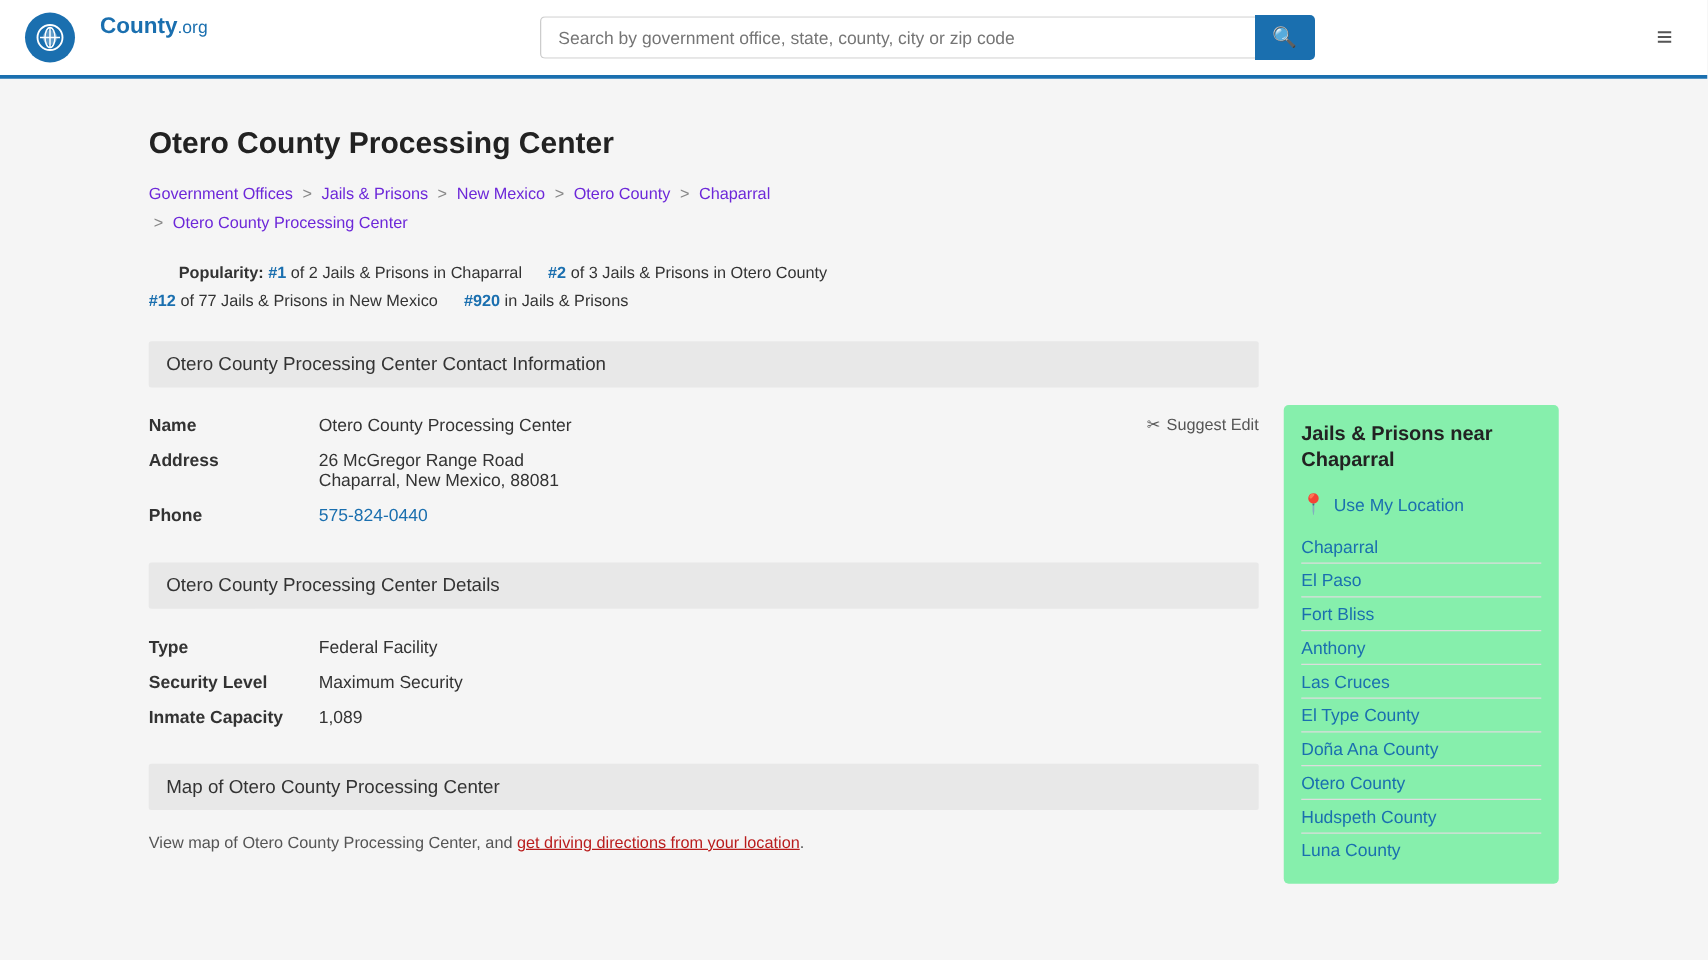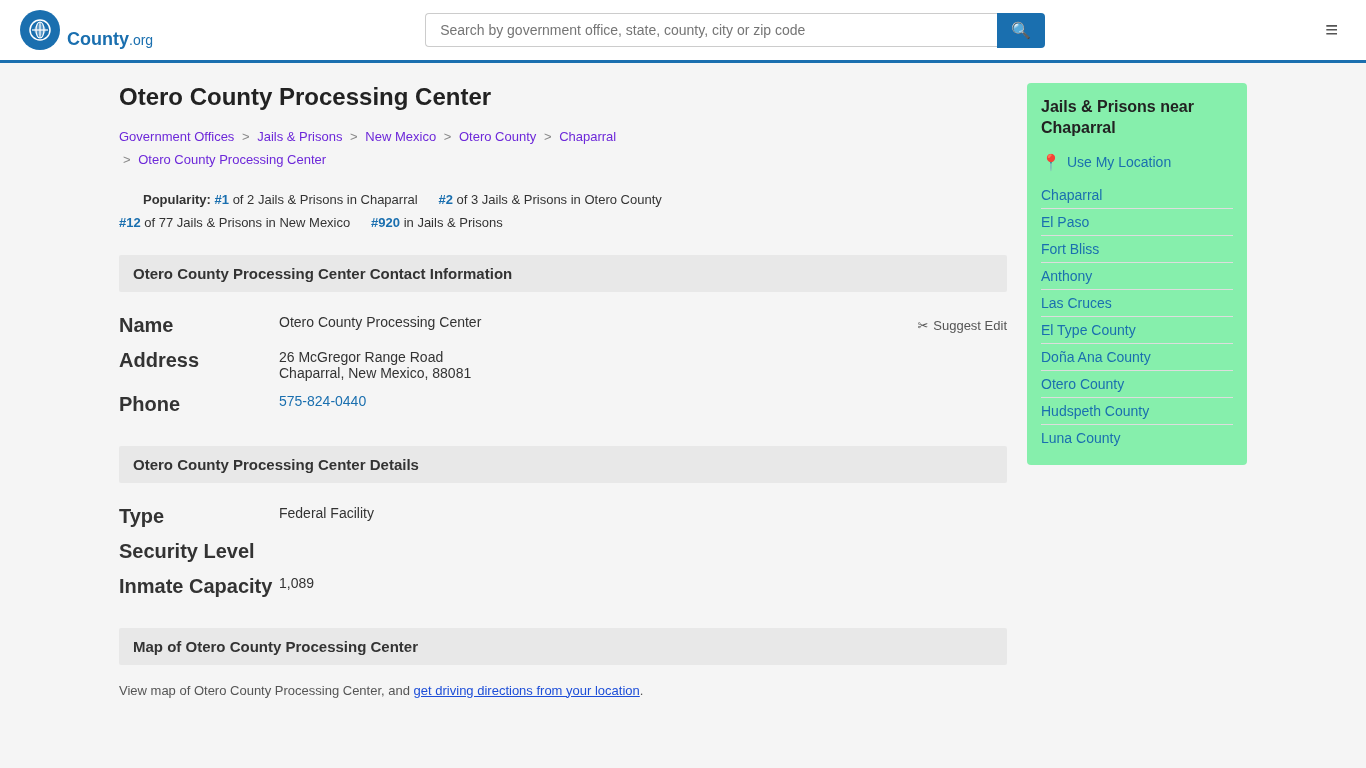--- a/index.html
+++ b/index.html
@@ -9,22 +9,22 @@
     .header {
       background: #fff;
       border-bottom: 3px solid #1a6faf;
       padding: 10px 20px;
       display: flex;
       align-items: center;
       justify-content: space-between;
     }
     .logo-area {
       display: flex;
-      align-items: flex-end;
-      gap: 7px;
+      align-items: flex-start;
+      gap: 20px;
     }
     .logo-circle {
       width: 40px;
       height: 40px;
       border-radius: 50%;
       background: #1a6faf;
       display: flex;
       align-items: center;
       justify-content: center;
       color: white;
@@ -68,24 +68,25 @@
       border: none;
       cursor: pointer;
       font-size: 22px;
       color: #555;
       padding: 4px 8px;
     }
 
     
     .main-container {
       max-width: 1160px;
-      margin: 20px auto;
+      margin: 38px auto;
       padding: 0 16px;
       display: flex;
       gap: 20px;
+      align-items: flex-end;
     }
     .content-area {
       flex: 1;
     }
     .sidebar {
       width: 220px;
       flex-shrink: 0;
     }
 
     
@@ -116,21 +117,21 @@
       line-height: 1.8;
     }
     .popularity strong { font-weight: bold; padding-left: 24px; }
     .pop-item { margin-right: 10px; }
     .pop-num { color: #1a6faf; font-weight: bold; }
 
     
     .section-header {
       background: #e8e8e8;
       padding: 10px 14px;
-      font-weight: bold;
+      font-weight: normal;
       font-size: 15px;
       margin-bottom: 16px;
       border-radius: 2px;
     }
 
     
     .section-desc {
       font-size: 13px;
       color: #555;
       margin-bottom: 14px;
@@ -142,23 +143,23 @@
       width: 100%;
       margin-bottom: 20px;
     }
     .info-row {
       display: flex;
       padding: 6px 0;
       align-items: flex-start;
     }
     .info-label {
       font-weight: bold;
-      width: 160px;
+      width: 136px;
       flex-shrink: 0;
-      font-size: 20px;
+      font-size: 14px;
     }
     .info-value {
       flex: 1;
       font-size: 14px;
       color: #333;
     }
     .info-value a {
       color: #1a6faf;
       text-decoration: none;
     }
@@ -222,21 +223,21 @@
       color: #1a6faf;
       font-size: 16px;
     }
 
     .map-section-desc {
       font-size: 13px;
       color: #555;
       line-height: 1.5;
     }
     .map-section-desc a {
-      color: #1d4ed8;
+      color: #b91c1c;
       text-decoration: underline;
     }
   </style>
 </head>
 <body>
 
 <header class="header">
   <div class="logo-area">
     <div class="logo-circle">
       <svg width="24" height="24" viewBox="0 0 24 24" fill="none">
@@ -347,20 +348,21 @@
 
       <div class="info-table">
 
         <div class="info-row">
           <span class="info-label">Type</span>
           <span class="info-value">Federal Facility</span>
         </div>
 
         <div class="info-row">
           <span class="info-label">Security Level</span>
+          <span class="info-value">Maximum Security</span>
         </div>
 
         <div class="info-row">
           <span class="info-label">Inmate Capacity</span>
           <span class="info-value">1,089</span>
         </div>
       </div>
     </div>
 
     <div class="section-block">

